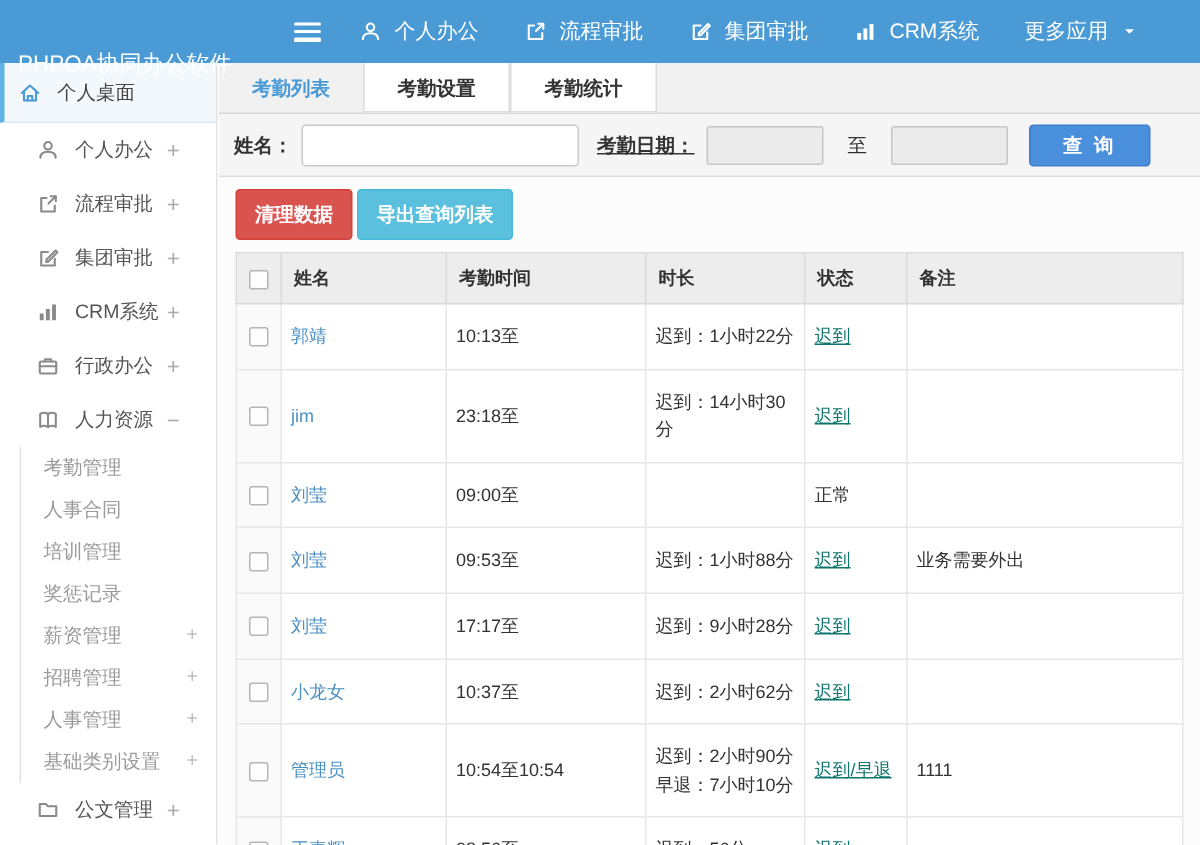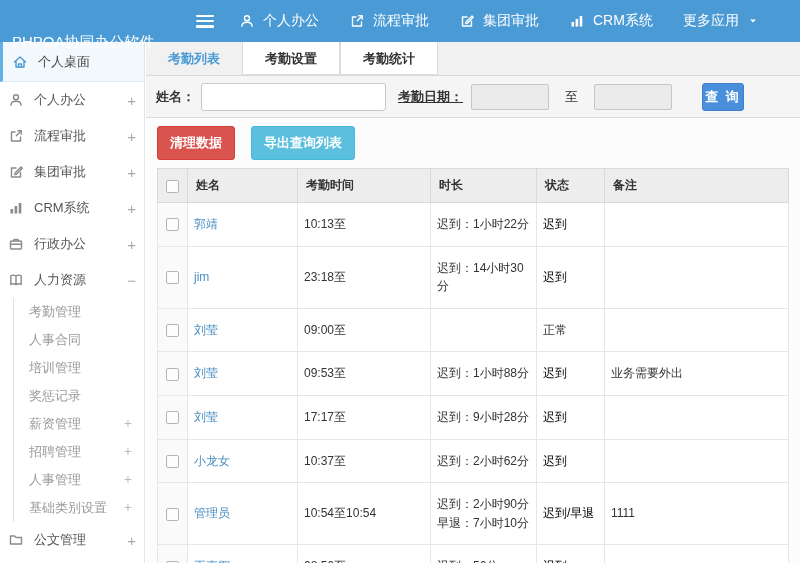--- a/index.html
+++ b/index.html
@@ -15,21 +15,21 @@
   .hamburger span { display:block; height:2.5px; background:#fff; border-radius:1px; }
   .top-nav { display:flex; align-items:center; height:100%; }
   .nav-item { display:flex; align-items:center; gap:8px; padding:0 15px; font-size:14px;
     height:100%; cursor:pointer; }
   .nav-item .icon { display:flex; }
   .icon svg { display:block; }
 
   
   .sidebar { position:absolute; top:42px; left:0; width:145px; bottom:0; background:#fff;
     border-right:1px solid #e3e3e3; overflow:hidden; }
-  .side-item { display:flex; align-items:center; height:36px; padding:0 8px; font-size:13px;
+  .side-item { display:flex; align-items:center; height:36px; padding:0 24px; font-size:13px;
     color:#555; cursor:pointer; }
   .side-item .icon { width:17px; margin-right:9px; color:#8a8a8a; display:flex; }
   .side-item .expand { margin-left:auto; color:#aaa; font-size:15px; font-weight:normal; }
   .side-item.active { background:#f2f8fb; border-left:3px solid #5fb2e2; padding-left:9px;
     border-bottom:1px solid #d8ebf6; color:#444; height:40px; }
   .side-item.active .icon { color:#4a9ad6; }
   .submenu { margin-left:13px; border-left:1px solid #e2e2e2;font-family:Liberation Serif, serif; }
   .sub-item { display:flex; align-items:center; height:28px; padding:0 12px 0 15px;
     font-size:13px; color:#9a9a9a; cursor:pointer; }
   .sub-item .expand { margin-left:auto; color:#aaa; font-size:14px; }
@@ -44,43 +44,43 @@
 
   .filterbar { height:42px; background:#f5f5f5; border-bottom:1px solid #ddd;
     display:flex; align-items:center; padding:0 10px; font-size:13px; }
   .filterbar label { font-weight:bold; color:#333; white-space:nowrap; }
   .name-input { width:185px; height:28px; border:1px solid #c9c9c9; border-radius:3px;
     background:#fff; margin-left:6px; padding:0 6px; font-size:13px; outline:none; }
   .date-label { margin-left:12px;text-decoration:underline; }
   .date-input { width:78px; height:26px; border:1px solid #c6c6c6; border-radius:2px;
     background:#ebebeb; margin-left:8px; padding:0 5px; font-size:12px; outline:none; }
   .to-label { margin:0 8px 0 16px; color:#333; }
-  .search-btn { margin-left:30px; width:42px; height:28px; background:#4a8fdc;
+  .search-btn { margin-left:14px; width:81px; height:28px; background:#4a8fdc;
     border:1px solid #3f7ecb; border-radius:3px; color:#fff; font-weight:bold; font-size:13px;
     letter-spacing:2px; cursor:pointer; }
 
-  .actions { padding:8px 11px; display:flex; gap:16px; }
+  .actions { padding:8px 11px; display:flex; gap:3px; }
   .actions button { border-radius:3px; color:#fff; font-weight:bold; font-size:13px;
     padding:7px 12px; cursor:pointer; }
   .btn-danger { background:#d9534f; border:1px solid #d43f3a; }
   .btn-info   { background:#5bc0de; border:1px solid #46b8da; }
 
   
   table.grid { margin:0 11px; width:632px; border-collapse:collapse; table-layout:fixed;
     background:#fff; }
   .grid th { background:#ededed; border:1px solid #d9d9d9; padding:8px 8px; text-align:left;
     font-weight:bold; font-size:12px; color:#333; }
   .grid td { border:1px solid #e6e6e6; padding:12px 6px; font-size:12px; color:#333;
     background:#fff; vertical-align:middle; line-height:1.55; }
   .grid td.c-check, .grid th.c-check { text-align:center; padding:8px 0; }
   .grid td.c-check { background:#fafafa; }
   .checkbox { display:inline-block; width:13px; height:13px; border:1px solid #b5b5b5;
     border-radius:2px; background:#fdfdfd; vertical-align:middle; cursor:pointer; }
   .name-link { color:#4a8fc2; text-decoration:none; cursor:pointer; }
-  .st-late { color:#000000; }
+  .st-late { color:#0f766e;text-decoration:underline; }
   .st-normal { color:#333; }
 </style>
 </head>
 <body>
 
 <div class="header">
   <div class="logo">PHPOA协同办公软件</div>
   <div class="hamburger">
     <span></span>
       <span></span>

